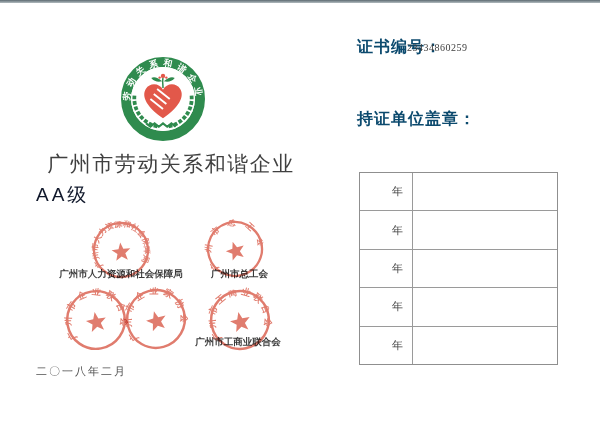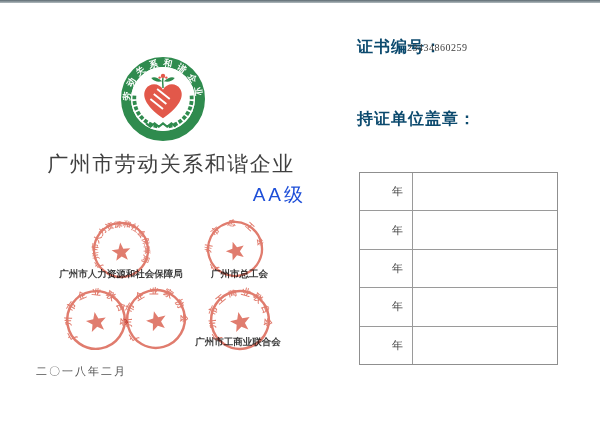--- a/index.html
+++ b/index.html
@@ -15,22 +15,22 @@
   .emblem .ring-text{font-size:10.5px;letter-spacing:5.5px;fill:#ffffff;font-weight:700;}
   .emblem .laurel{fill:none;stroke:#2f8b4e;stroke-width:4.5;stroke-dasharray:4.5 2;}
   .emblem .zigzag{fill:none;stroke:#2f8b4e;stroke-width:2.5;}
   .emblem .heart{fill:#e2584a;}
   .emblem .stripe{stroke:#ffffff;stroke-width:2.2;}
   .emblem .stem{fill:none;stroke:#2f8b4e;stroke-width:1.8;}
   .emblem .leaf{fill:#2f8b4e;}
   .emblem .bud{fill:#e2584a;}
   .title{position:absolute;left:36px;top:150px;width:270px;text-align:center;
     font-size:21px;font-weight:500;color:#404040;letter-spacing:1.5px;}
-  .grade{position:absolute;left:36px;top:182px;width:270px;text-align:right;
-    font-size:19px;font-weight:500;color:#1d4ed8;letter-spacing:3px;}
+  .grade{position:absolute;left:36px;top:182px;width:270px;text-align:left;
+    font-size:19px;font-weight:500;color:#0f172a;letter-spacing:3px;}
   .issue-date{position:absolute;left:36px;top:364px;width:270px;
     font-size:11px;color:#4f4f4f;letter-spacing:2px;}
   
   .seal{position:absolute;opacity:.8;mix-blend-mode:multiply;z-index:2;}
   .seal-ring{fill:none;stroke:#d95b49;stroke-width:4;}
   .seal-text{fill:#d95b49;font-weight:700;}
   .seal-star{fill:#d95b49;}
   .st1{font-size:13.5px;letter-spacing:.2px;}
   .st2{font-size:14px;letter-spacing:15px;}
   .st3,.st4{font-size:14.5px;letter-spacing:7.5px;}

